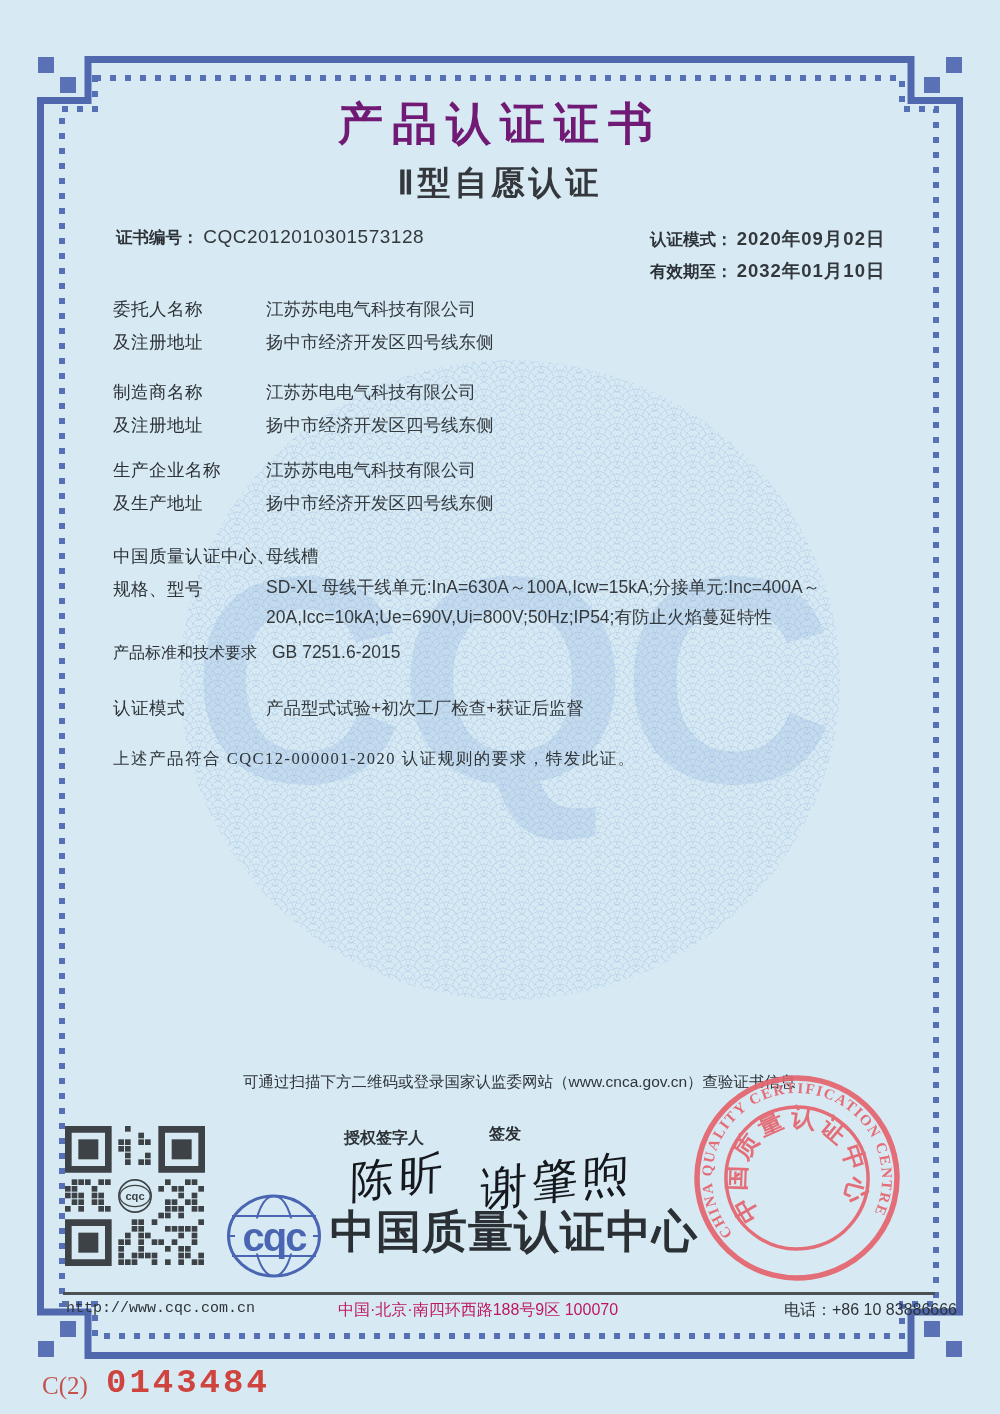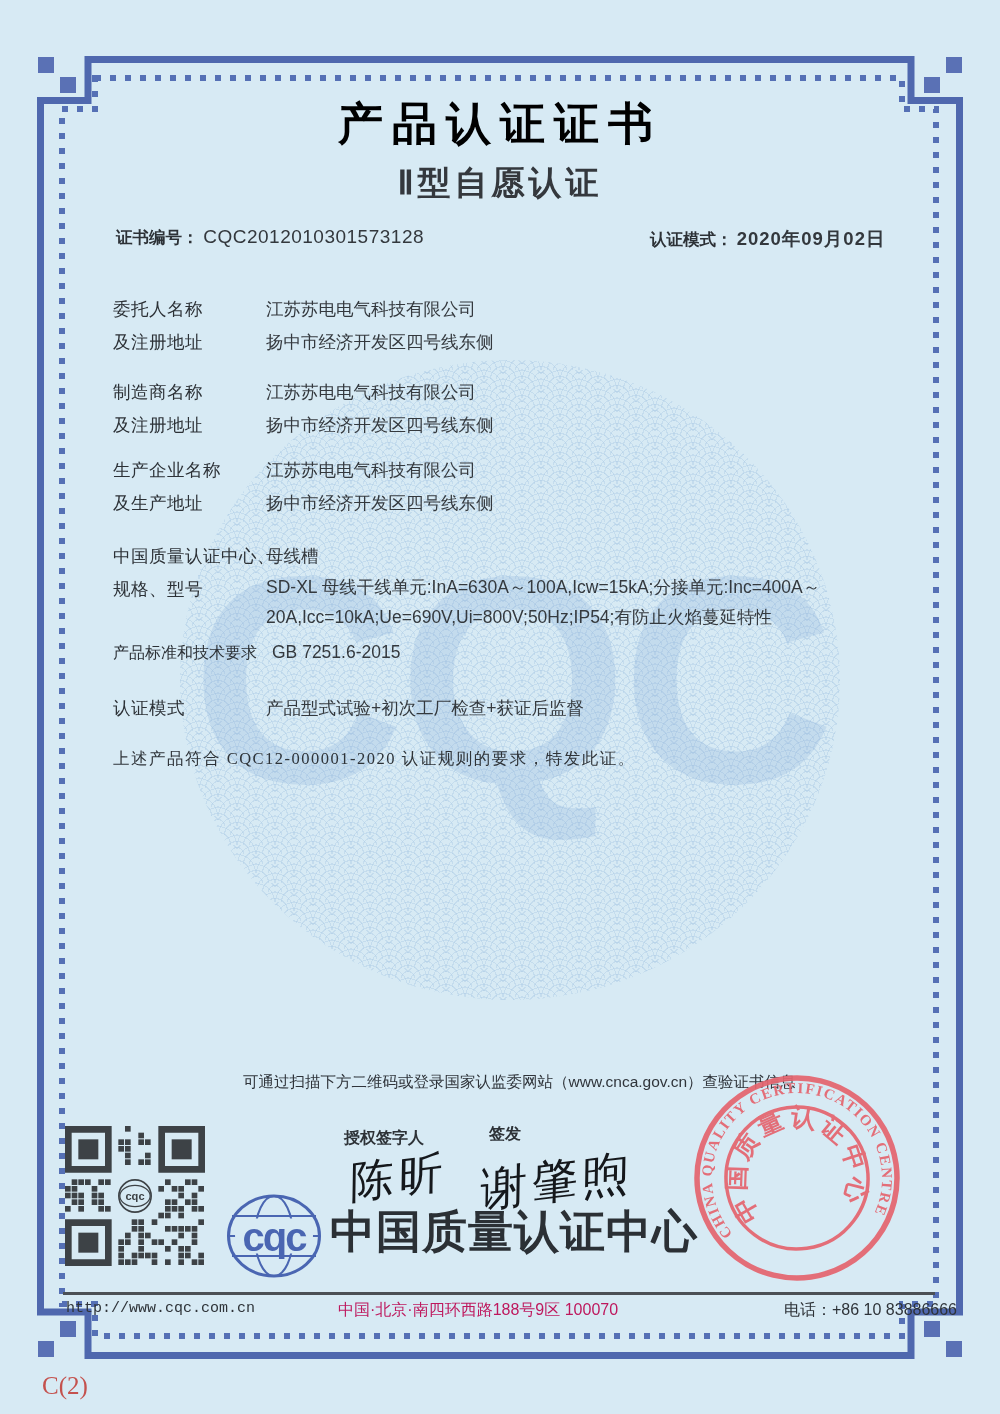--- a/index.html
+++ b/index.html
@@ -22,21 +22,21 @@
     background-position:0 0,19px 10px;
   }
   .wm-text{
     position:relative;font-size:295px;font-weight:bold;letter-spacing:-6px;
     color:rgba(128,168,214,.22);font-family:"Liberation Sans",sans-serif;
   }
   
   .border-svg{position:absolute;left:0;top:0;}
   
   .title{position:absolute;left:0;top:94px;width:100%;text-align:center;
-    font-size:45px;font-weight:bold;letter-spacing:9px;color:#000000;}
+    font-size:45px;font-weight:bold;letter-spacing:9px;color:#701a75;}
   .subtitle{position:absolute;left:0;top:161px;width:100%;text-align:center;
     font-size:33px;font-weight:600;letter-spacing:4px;color:#34383d;}
   .kai{font-family:"Liberation Serif",serif;font-weight:bold;}
   .cert-line{position:absolute;left:116px;top:226px;font-size:17px;}
   .cert-line .k{font-size:16.5px;color:#2c3136;}
   .cert-line .v{font-size:19px;letter-spacing:.5px;color:#33383d;}
   .date-line{position:absolute;font-size:16.5px;color:#2c3136;}
   .date-line .v{font-family:"Liberation Sans",sans-serif;font-weight:600;font-size:18.5px;letter-spacing:1px;color:#33383d;}
   
   .lab{position:absolute;left:113px;font-weight:normal;font-size:17.5px;color:#2c3136;letter-spacing:.5px;white-space:nowrap;}
@@ -92,20 +92,24 @@
   <div class="title">产品认证证书</div>
   <div class="subtitle">Ⅱ型自愿认证</div>
 
   <div class="cert-line">
     <span class="k kai">证书编号：</span>
     <span class="v">CQC2012010301573128</span>
   </div>
   <div class="date-line kai" style="left:650px;top:226px;">
     <span>认证模式：</span>
     <span class="v">2020年09月02日</span>
+  </div>
+  <div class="date-line kai" style="left:650px;top:258px;">
+    <span>有效期至：</span>
+    <span class="v">2032年01月10日</span>
   </div>
 
   <div class="lab" style="top:297px">委托人名称</div>
   <div class="lab" style="top:330px">及注册地址</div>
   <div class="val" style="top:297px">江苏苏电电气科技有限公司</div>
   <div class="val" style="top:330px">扬中市经济开发区四号线东侧</div>
 
   <div class="lab" style="top:380px">制造商名称</div>
   <div class="lab" style="top:413px">及注册地址</div>
   <div class="val" style="top:380px">江苏苏电电气科技有限公司</div>
@@ -280,14 +284,15 @@
       </text>
     </g>
   </svg>
 
   <div class="footer-rule"></div>
   <div class="footer-url">http://www.cqc.com.cn</div>
   <div class="footer-addr">中国·北京·南四环西路188号9区  100070</div>
   <div class="footer-phone">电话：+86 10 83886666</div>
 
   <div class="serial-prefix">C(2)</div>
+  <div class="serial-number">0143484</div>
 
 </div>
 
 </body></html>

